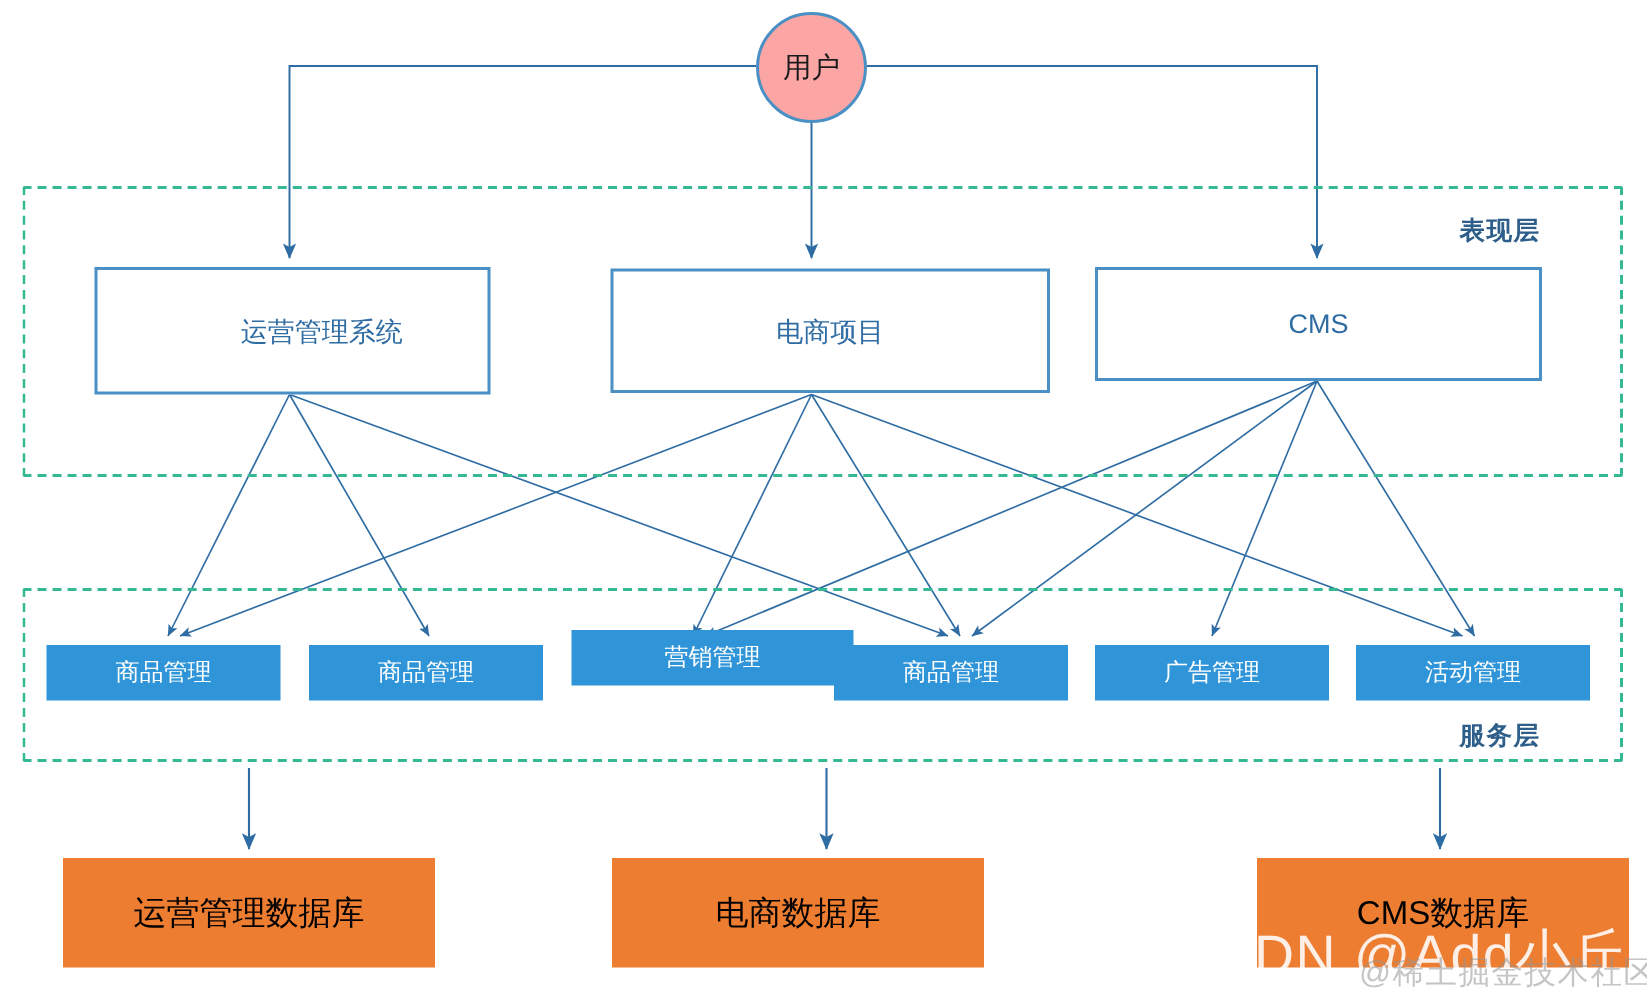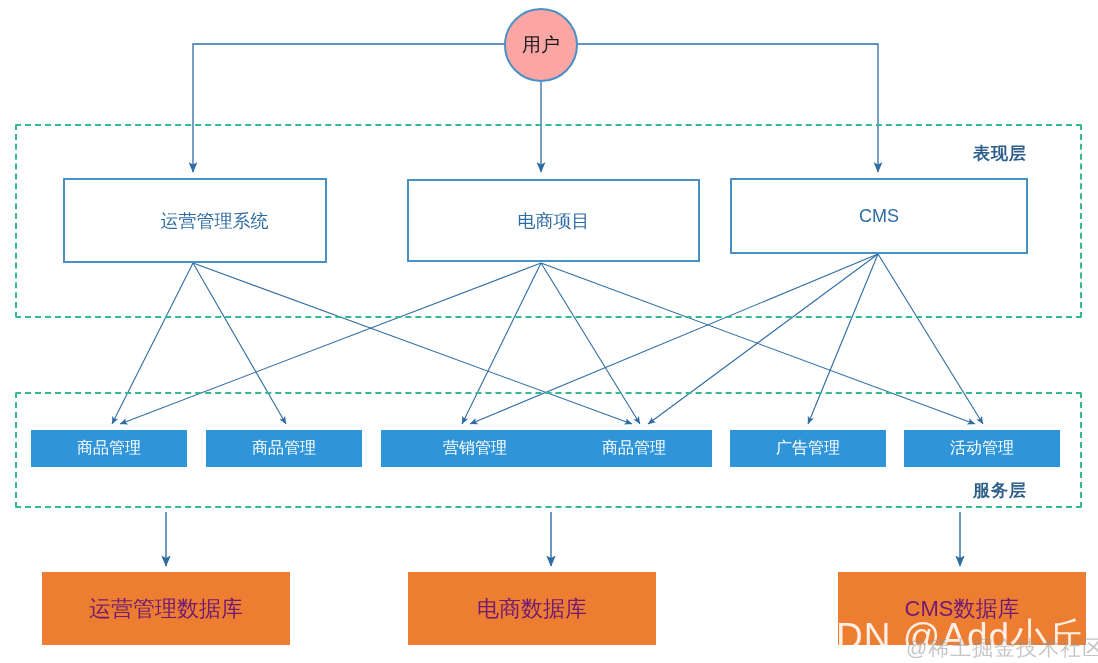--- a/index.html
+++ b/index.html
@@ -62,21 +62,21 @@
     font-size: 16px;
     color: #ffffff;
   }
 
   
   .db-box {
     position: absolute;
     background: #ed7d31;
     display: flex; align-items: center; justify-content: center;
     font-size: 22px;
-    color: #701a75;
+    color: #000000;
   }
 
   
   .wm-main {
     position: absolute;
     font-size: 37px;
     color: rgba(255,255,255,0.88);
     white-space: nowrap;
     letter-spacing: 1px;
   }
@@ -155,21 +155,21 @@
   <div class="pres-box" style="left:730px; top:178px; width:298px; height:76px;">
     <span>CMS</span>
   </div>
 
   <div class="svc-box" style="left:31px; top:430px; width:156px; height:37px;">
     <span>商品管理</span>
   </div>
   <div class="svc-box" style="left:206px; top:430px; width:156px; height:37px;">
     <span>商品管理</span>
   </div>
-  <div class="svc-box" style="left:381px; top:430px; width:188px; height:37px;">
+  <div class="svc-box" style="left:381px; top:420px; width:188px; height:37px;">
     <span>营销管理</span>
   </div>
   <div class="svc-box" style="left:556px; top:430px; width:156px; height:37px;">
     <span>商品管理</span>
   </div>
   <div class="svc-box" style="left:730px; top:430px; width:156px; height:37px;">
     <span>广告管理</span>
   </div>
   <div class="svc-box" style="left:904px; top:430px; width:156px; height:37px;">
     <span>活动管理</span>

